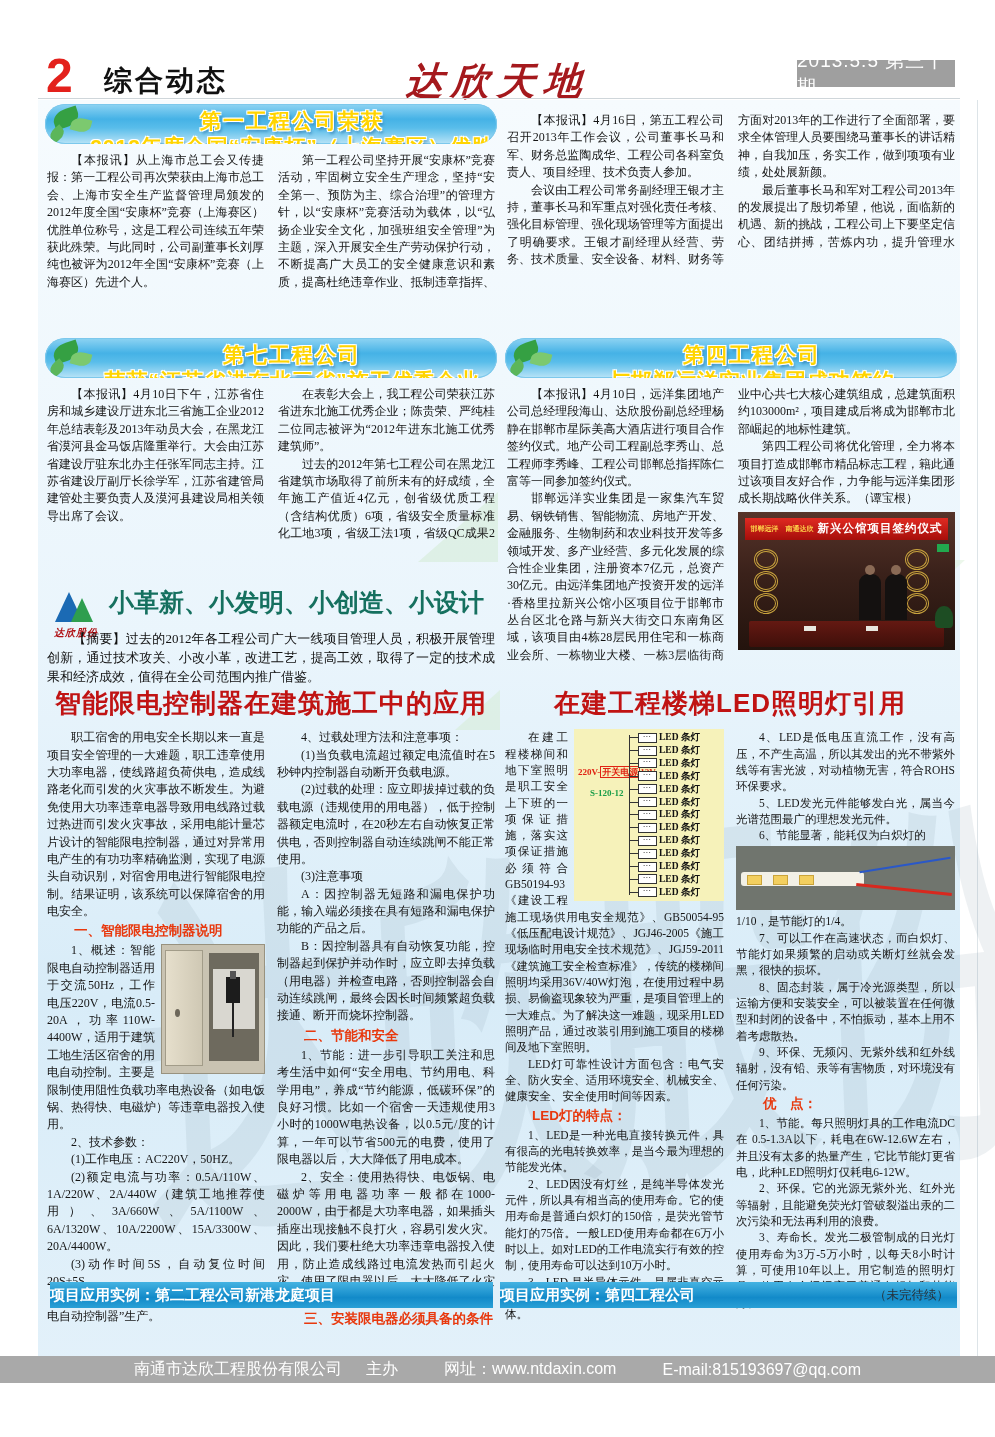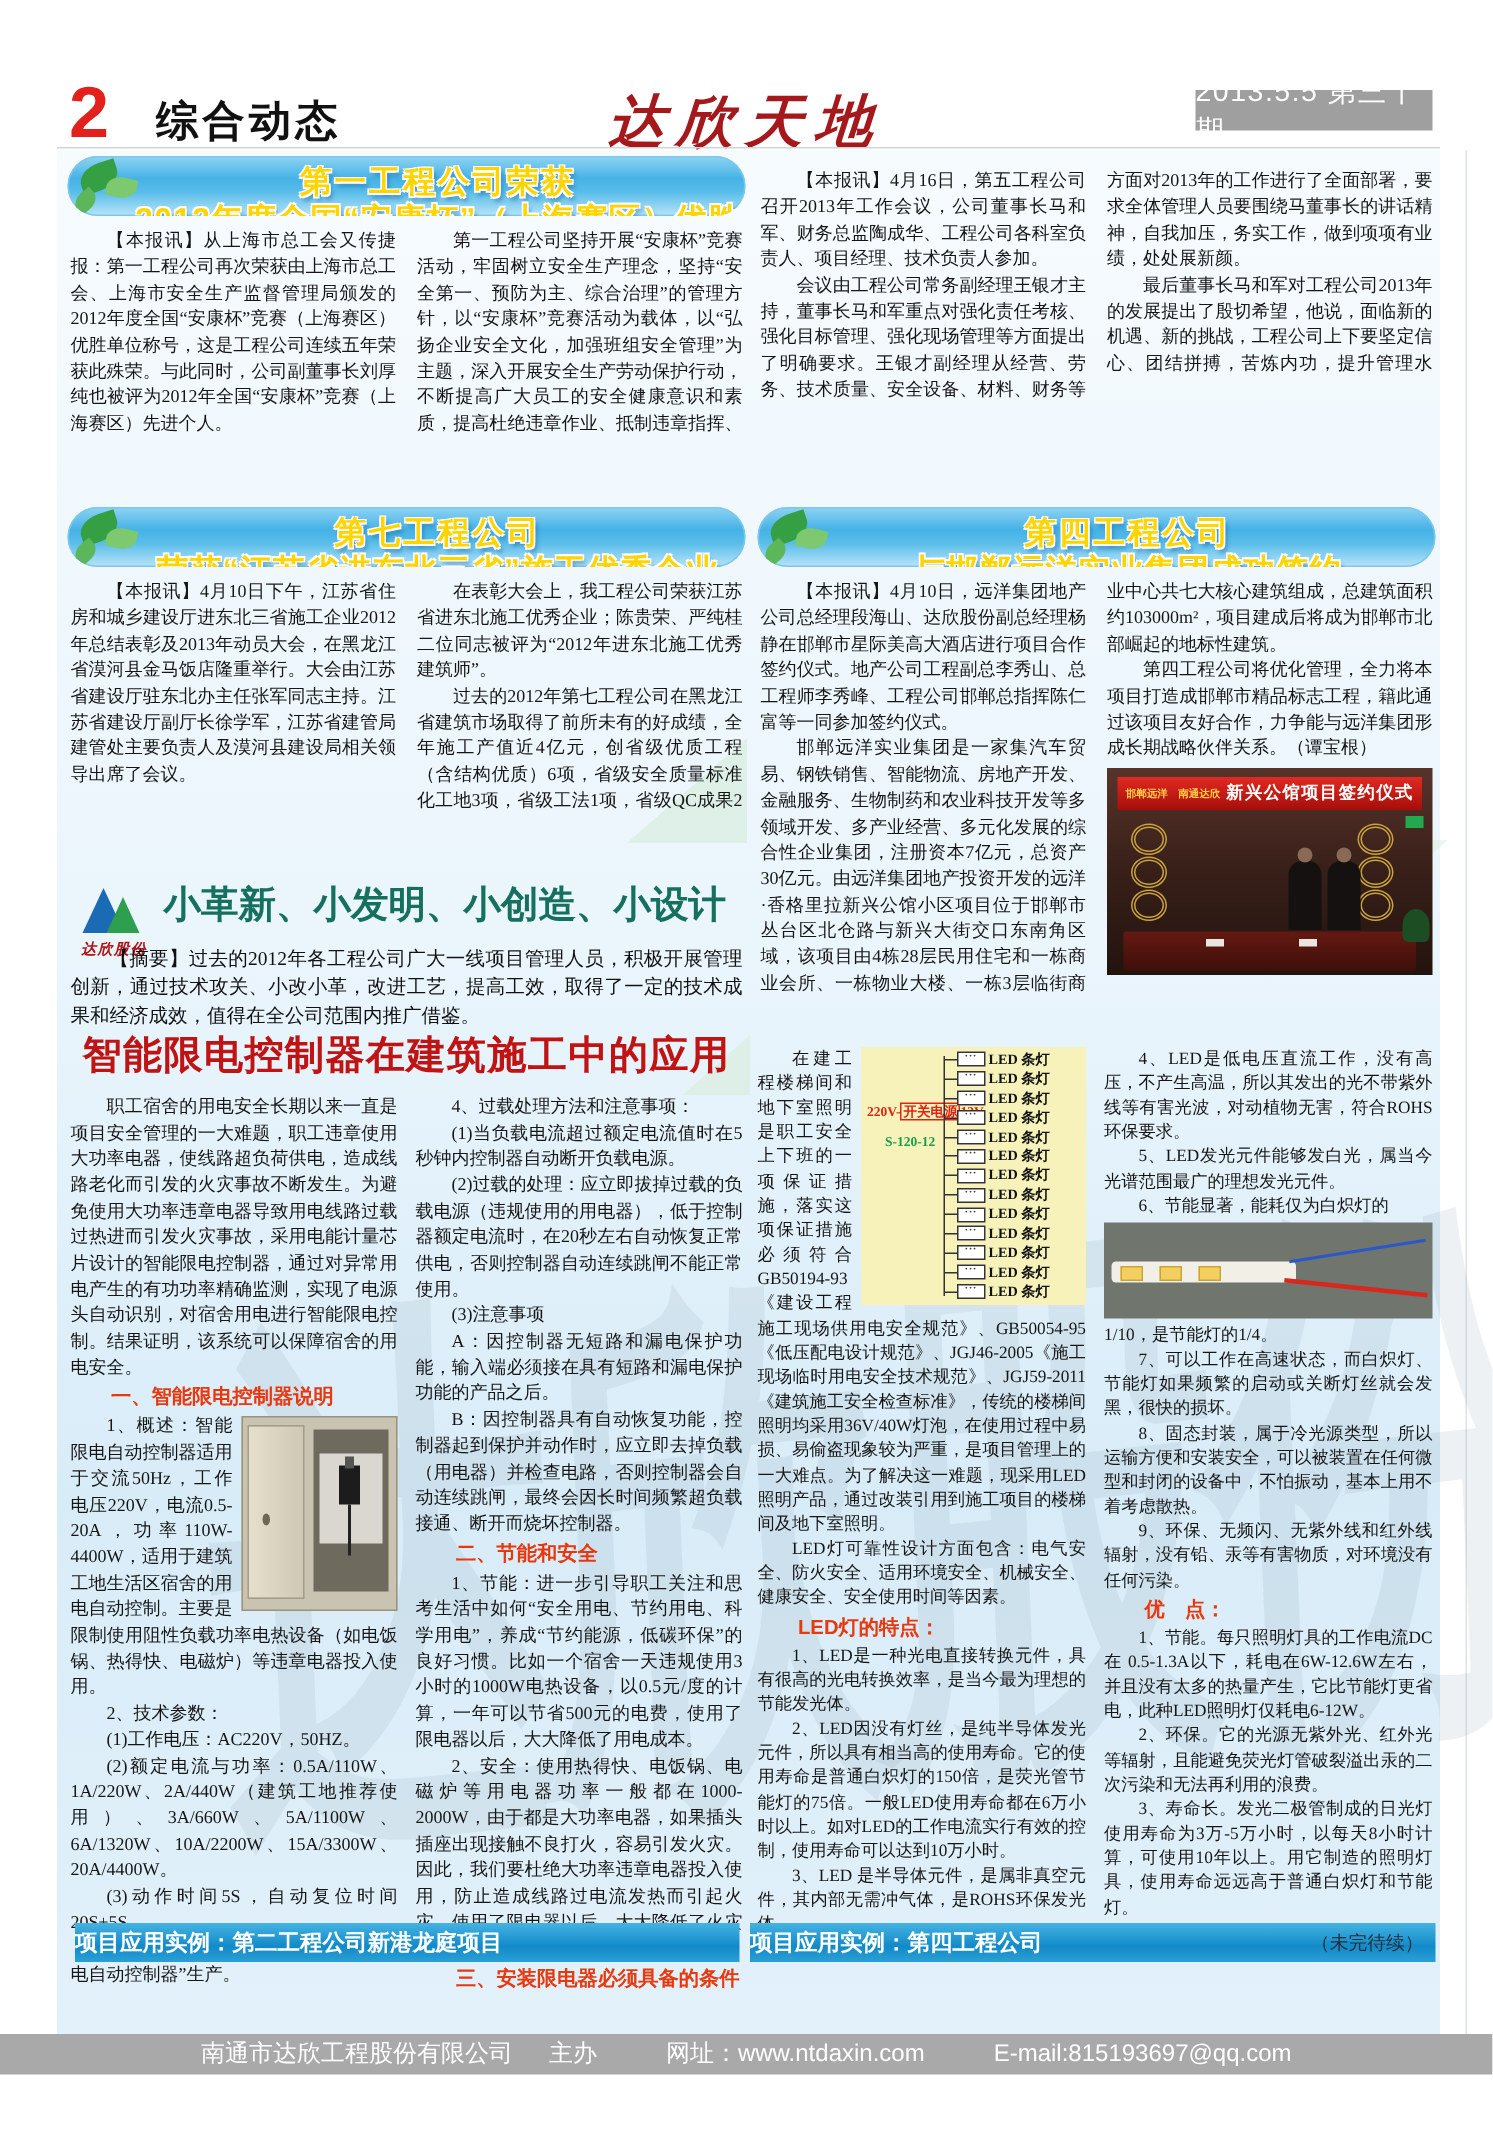--- a/index.html
+++ b/index.html
@@ -259,20 +259,21 @@
       <p class="para">A：因控制器无短路和漏电保护功能，输入端必须接在具有短路和漏电保护功能的产品之后。</p>
       <p class="para">B：因控制器具有自动恢复功能，控制器起到保护并动作时，应立即去掉负载（用电器）并检查电路，否则控制器会自动连续跳闸，最终会因长时间频繁超负载接通、断开而烧坏控制器。</p>
       <p class="subhead">二、节能和安全</p>
       <p class="para">1、节能：进一步引导职工关注和思考生活中如何“安全用电、节约用电、科学用电”，养成“节约能源，低碳环保”的良好习惯。比如一个宿舍一天违规使用3小时的1000W电热设备，以0.5元/度的计算，一年可以节省500元的电费，使用了限电器以后，大大降低了用电成本。</p>
       <p class="para">2、安全：使用热得快、电饭锅、电磁炉等用电器功率一般都在1000-2000W，由于都是大功率电器，如果插头插座出现接触不良打火，容易引发火灾。因此，我们要杜绝大功率违章电器投入使用，防止造成线路过电流发热而引起火灾，使用了限电器以后，大大降低了火灾发生的可能性。</p>
       <p class="subhead">三、安装限电器必须具备的条件</p>
     </div>
 </div>
 
 <div class="feature f-right">
+  <h2 class="f-title">在建工程楼梯LED照明灯引用</h2>
   <div class="art-body">
       <div class="led-diagram">
         <div class="diag-top"><span><span>220V-</span><span class="psu">开关电源</span><span>12V</span></span><span class="diag-model">S-120-12</span></div>
         <div class="diag-trunk"></div>
         <div class="diag-rows">
           <div class="led-row">
             <span class="tick"></span>
             <span class="comp">•••</span>
             <span class="lbl">LED 条灯</span>
           </div>

